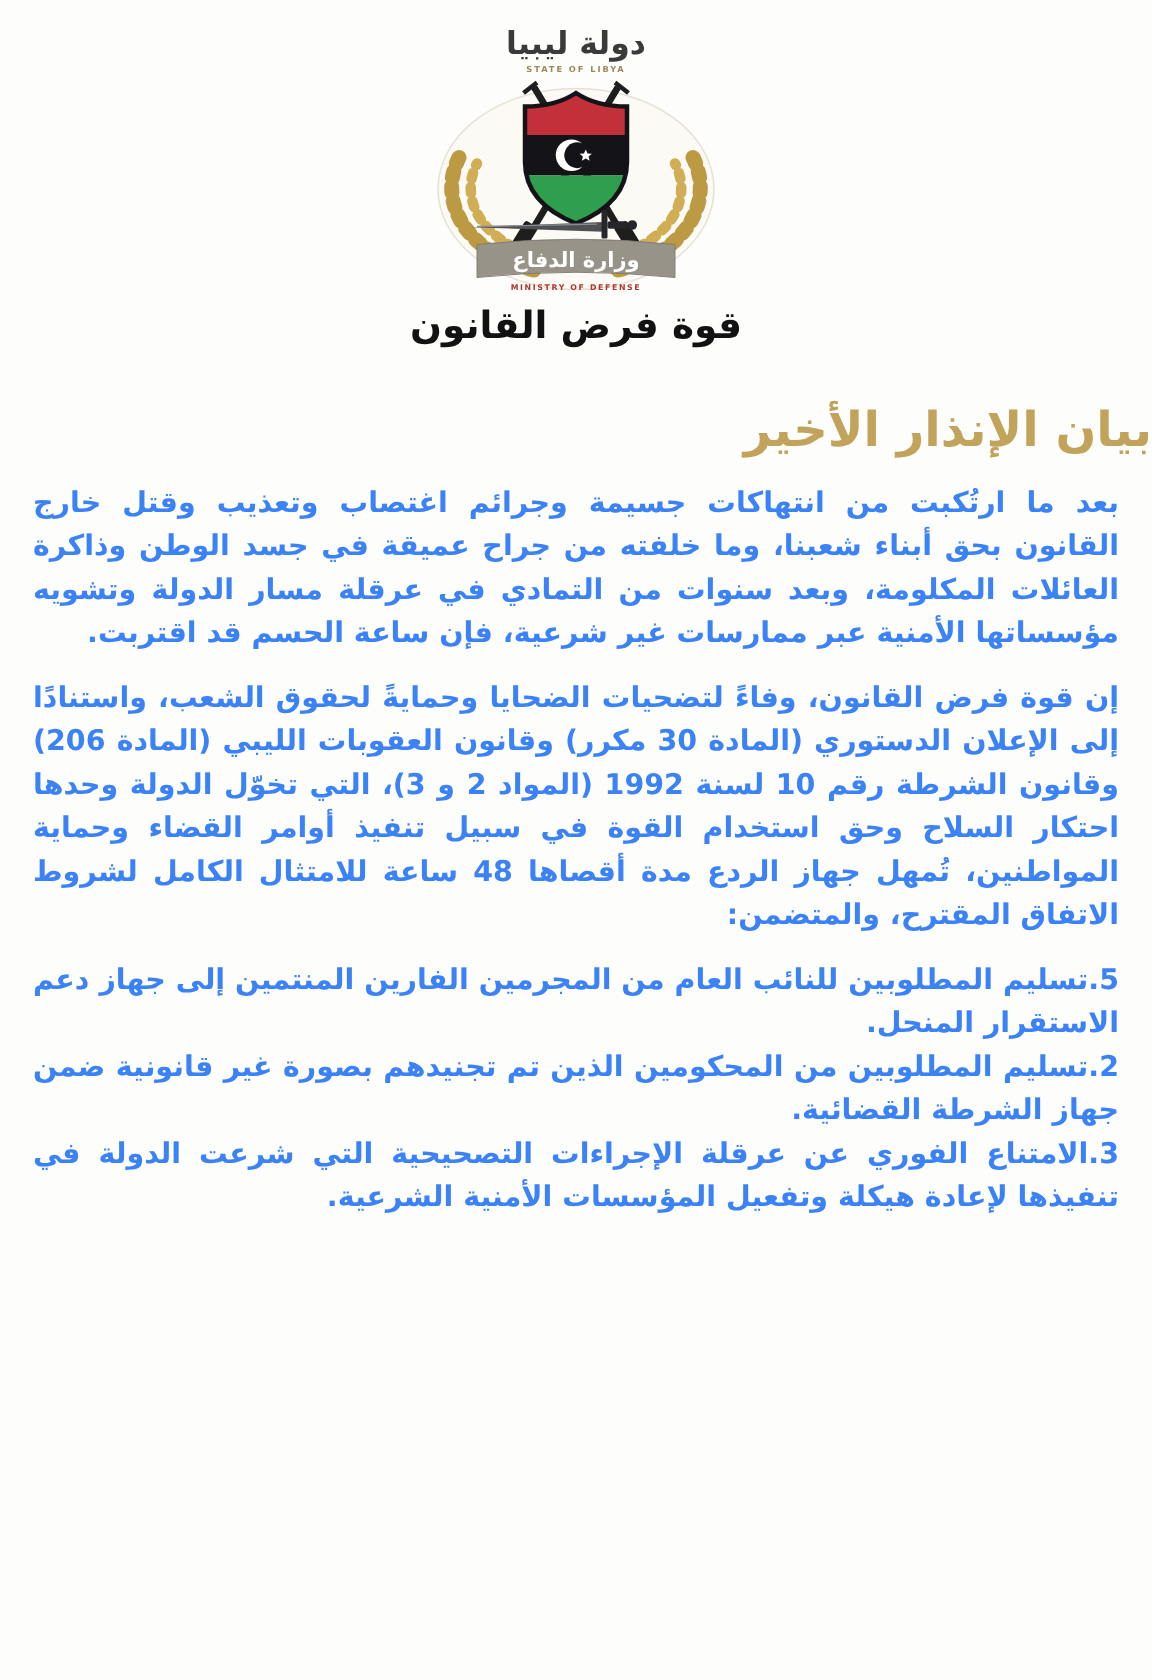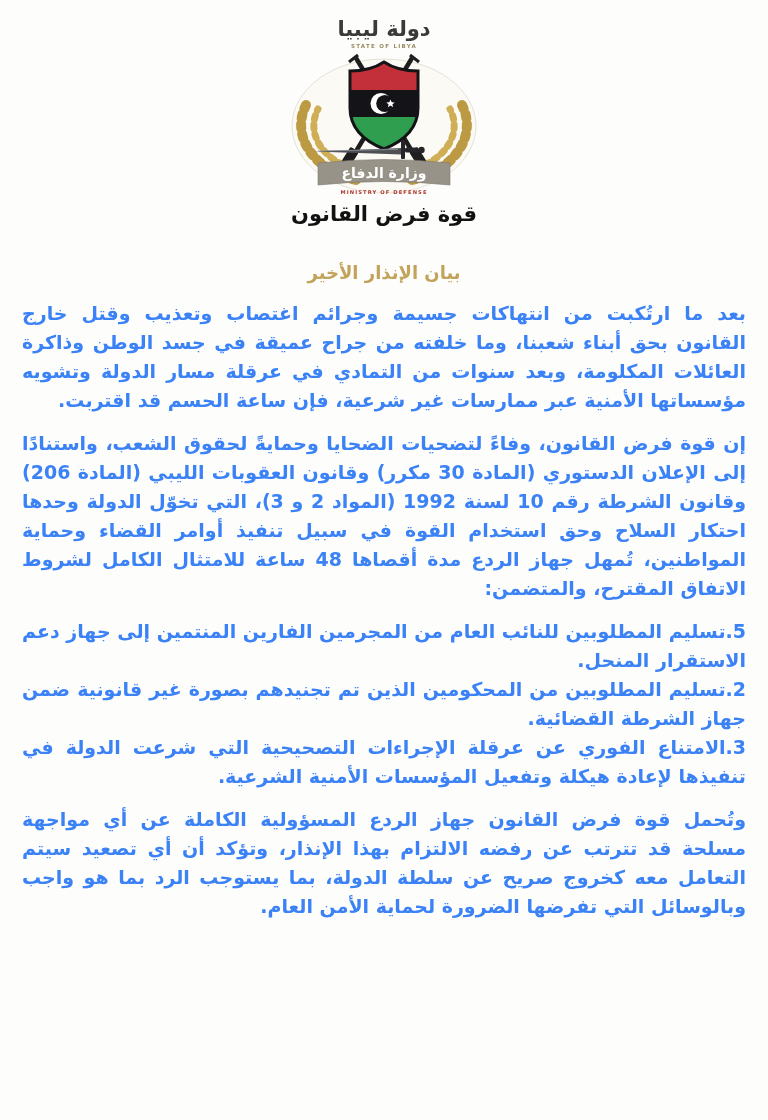--- a/index.html
+++ b/index.html
@@ -15,29 +15,29 @@
     box-sizing:border-box;
   }
   .emblem-wrap{
     text-align:center;
     padding-top:10px;
     line-height:0;
   }
   .org-title{
     margin:4px 16px 0;
     text-align:center;
-    font-size:21px;
+    font-size:25px;
     font-weight:bold;
     color:#121212;
     letter-spacing:0;
   }
   .statement-title{
     margin:36px 0 0;
-    text-align:center;
-    font-size:18px;
+    text-align:right;
+    font-size:32px;
     font-weight:bold;
     color:#c2a35b;
   }
   .body-text{
     padding:2px 22px 0;
     font-size:19px;
     font-weight:bold;
     color:#3b82f6;
     line-height:29px;
     text-align:justify;
@@ -116,16 +116,15 @@
   <h2 class="statement-title">بيان الإنذار الأخير</h2>
 
   <div class="body-text">
     <p>بعد ما ارتُكبت من انتهاكات جسيمة وجرائم اغتصاب وتعذيب وقتل خارج القانون بحق أبناء شعبنا، وما خلفته من جراح عميقة في جسد الوطن وذاكرة العائلات المكلومة، وبعد سنوات من التمادي في عرقلة مسار الدولة وتشويه مؤسساتها الأمنية عبر ممارسات غير شرعية، فإن ساعة الحسم قد اقتربت.</p>
     <p>إن قوة فرض القانون، وفاءً لتضحيات الضحايا وحمايةً لحقوق الشعب، واستنادًا إلى الإعلان الدستوري (المادة 30 مكرر) وقانون العقوبات الليبي (المادة 206) وقانون الشرطة رقم 10 لسنة 1992 (المواد 2 و 3)، التي تخوّل الدولة وحدها احتكار السلاح وحق استخدام القوة في سبيل تنفيذ أوامر القضاء وحماية المواطنين، تُمهل جهاز الردع مدة أقصاها 48 ساعة للامتثال الكامل لشروط الاتفاق المقترح، والمتضمن:</p>
     <div class="demands">
       <p>5.تسليم المطلوبين للنائب العام من المجرمين الفارين المنتمين إلى جهاز دعم الاستقرار المنحل.</p>
       <p>2.تسليم المطلوبين من المحكومين الذين تم تجنيدهم بصورة غير قانونية ضمن جهاز الشرطة القضائية.</p>
       <p>3.الامتناع الفوري عن عرقلة الإجراءات التصحيحية التي شرعت الدولة في تنفيذها لإعادة هيكلة وتفعيل المؤسسات الأمنية الشرعية.</p>
     </div>
-    <p>وتُحمل قوة فرض القانون جهاز الردع المسؤولية الكاملة عن أي مواجهة مسلحة قد تترتب عن رفضه الالتزام بهذا الإنذار، وتؤكد أن أي تصعيد سيتم التعامل معه كخروج صريح عن سلطة الدولة، بما يستوجب الرد بما هو واجب وبالوسائل التي تفرضها الضرورة لحماية الأمن العام.</p>
   </div>
 
 </div>
 
 </body></html>

